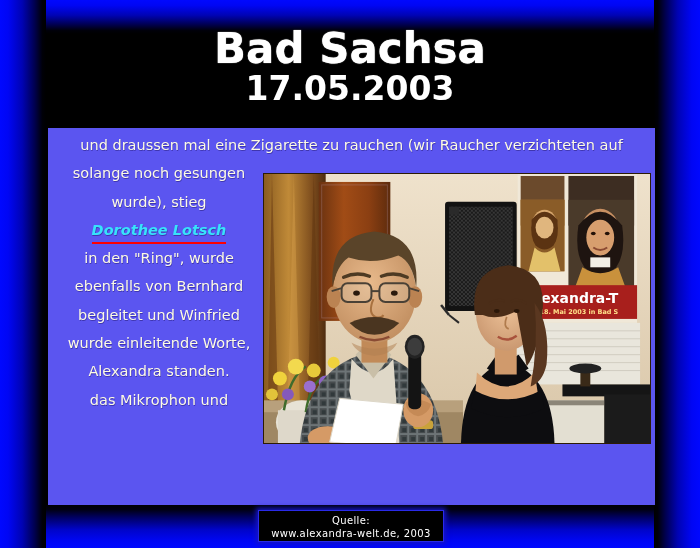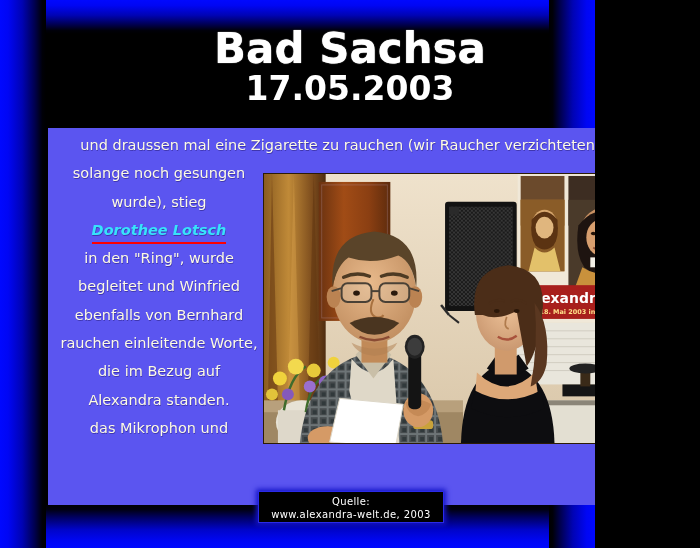--- a/index.html
+++ b/index.html
@@ -2,21 +2,21 @@
 <html><head>
 <meta charset="utf-8">
 <title>Bad Sachsa 17.05.2003</title>
 <style>
   html,body{margin:0;padding:0;background:#000;}
   body{
     width:700px;height:548px;overflow:hidden;
     font-family:"DejaVu Sans","Liberation Sans",sans-serif;
   }
   #slide{
-    position:relative;width:595px;height:548px;
+    position:relative;width:700px;height:548px;
     background:#000000;
     overflow:hidden;
   }
   
   .glow{position:absolute;pointer-events:none;}
   .glow-left{left:0;top:0;width:46px;height:548px;
     background:linear-gradient(to right,#0008ff 0%,#0006f4 18%,#0003b4 48%,#000050 75%,#000008 92%,#000 100%);}
   .glow-right{right:0;top:0;width:46px;height:548px;
     background:linear-gradient(to left,#0008ff 0%,#0006f4 18%,#0003b4 48%,#000050 75%,#000008 92%,#000 100%);}
   .glow-top{left:0;top:0;width:700px;height:34px;
@@ -71,21 +71,21 @@
     position:absolute;left:263px;top:173px;width:388px;height:271px;
     border:1px solid #2c1b06;
     box-sizing:border-box;
     overflow:hidden;
     background:#a58050;
   }
   #photo svg{display:block;width:100%;height:100%;}
 
   
   #srcbox{
-    position:absolute;left:258px;top:491px;width:186px;height:32px;
+    position:absolute;left:258px;top:510px;width:186px;height:32px;
     background:#000000;
     border:1px solid #2a2ae8;
     box-shadow:0 0 5px 2px #1414c8;
     box-sizing:border-box;
     text-align:center;
     color:#ffffff;
     font-family:"DejaVu Sans","Liberation Sans",sans-serif;
     font-size:10px;line-height:13px;
     padding-top:3px;
   }
@@ -107,24 +107,23 @@
     <div id="subtitle">17.05.2003</div>
   </div>
 
   <div id="panel">
     <div class="ptext">
       <span class="wide">und draussen mal eine Zigarette zu rauchen (wir Raucher verzichteten auf</span>
       <span class="narrow">solange noch gesungen</span>
       <span class="narrow">wurde), stieg</span>
       <span class="narrow"><span class="hl-link">Dorothee Lotsch</span></span>
       <span class="narrow">in den "Ring", wurde</span>
+      <span class="narrow">ebenfalls von Bernhard</span>
       <span class="narrow">begleitet und Winfried</span>
-      <span class="narrow">ebenfalls von Bernhard</span>
-      <span class="narrow">rauchen einleitende Worte,</span>
-      <span class="narrow">die im Bezug auf</span>
+      <span class="narrow">wurde einleitende Worte,</span>
       <span class="narrow">Alexandra standen.</span>
       <span class="narrow">das Mikrophon und</span>
 
     </div>
   </div>
 
   <div id="photo">
     <svg viewBox="0 0 388 271" preserveAspectRatio="none">
       <defs>
         <linearGradient id="wallg" x1="0" y1="0" x2="0" y2="1">

